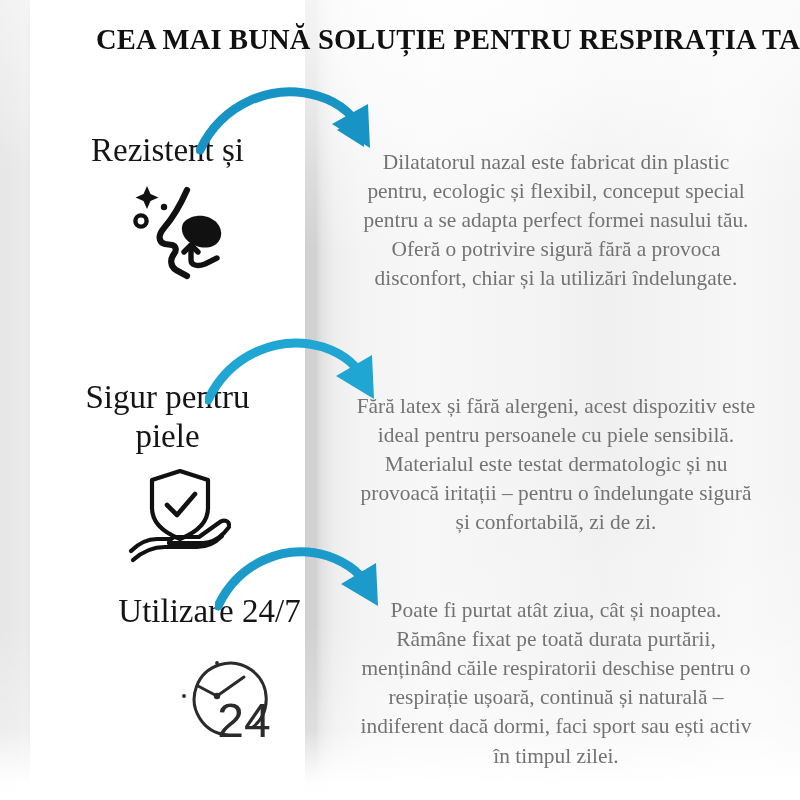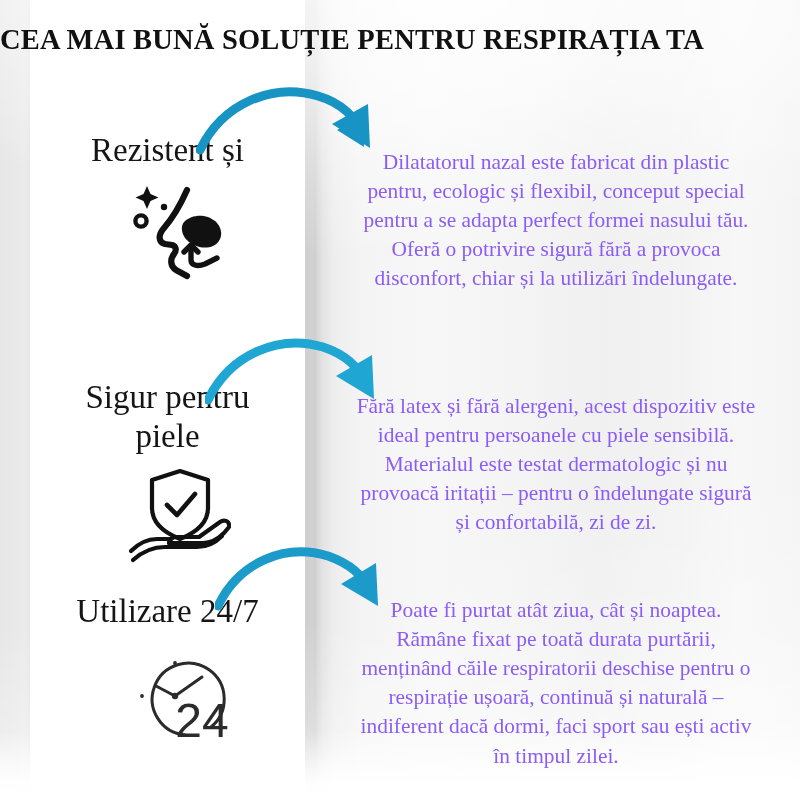--- a/index.html
+++ b/index.html
@@ -73,21 +73,21 @@
     background: linear-gradient(180deg, rgba(255,255,255,0) 0%, rgba(255,255,255,0.95) 75%, #ffffff 100%);
     pointer-events: none;
   }
 
   
   .headline {
     position: absolute;
     left: 0;
     right: 0;
     top: 24px;
-    text-align: left;
+    text-align: right;
     font-family: "Liberation Serif", "DejaVu Serif", serif;
     font-weight: bold;
     font-size: 28.5px;
     letter-spacing: 0.2px;
     color: #111111;
     white-space: nowrap;
     z-index: 6;
   }
 
   
@@ -117,29 +117,29 @@
   
   .right-col {
     position: absolute;
     left: 318px;
     width: 476px;
     z-index: 5;
     text-align: center;
     font-family: "Liberation Serif", "DejaVu Serif", serif;
     font-size: 21.4px;
     line-height: 1.36;
-    color: #8b5cf6;
+    color: #737373;
   }
 
   
   #block1-left  { top: 131px; }
   #block1-right { top: 148px; }
   #block2-left  { top: 378px; }
   #block2-right { top: 392px; }
-  #block3-left  { top: 592px; }
+  #block3-left  { top: 592px; padding-left: 42px; }
   #block3-right { top: 596px; }
 
   
   .arrow {
     position: absolute;
     z-index: 7;
     pointer-events: none;
   }
   #arrow1 { left: 196px; top: 76px;  }
   #arrow2 { left: 205px; top: 330px; }

